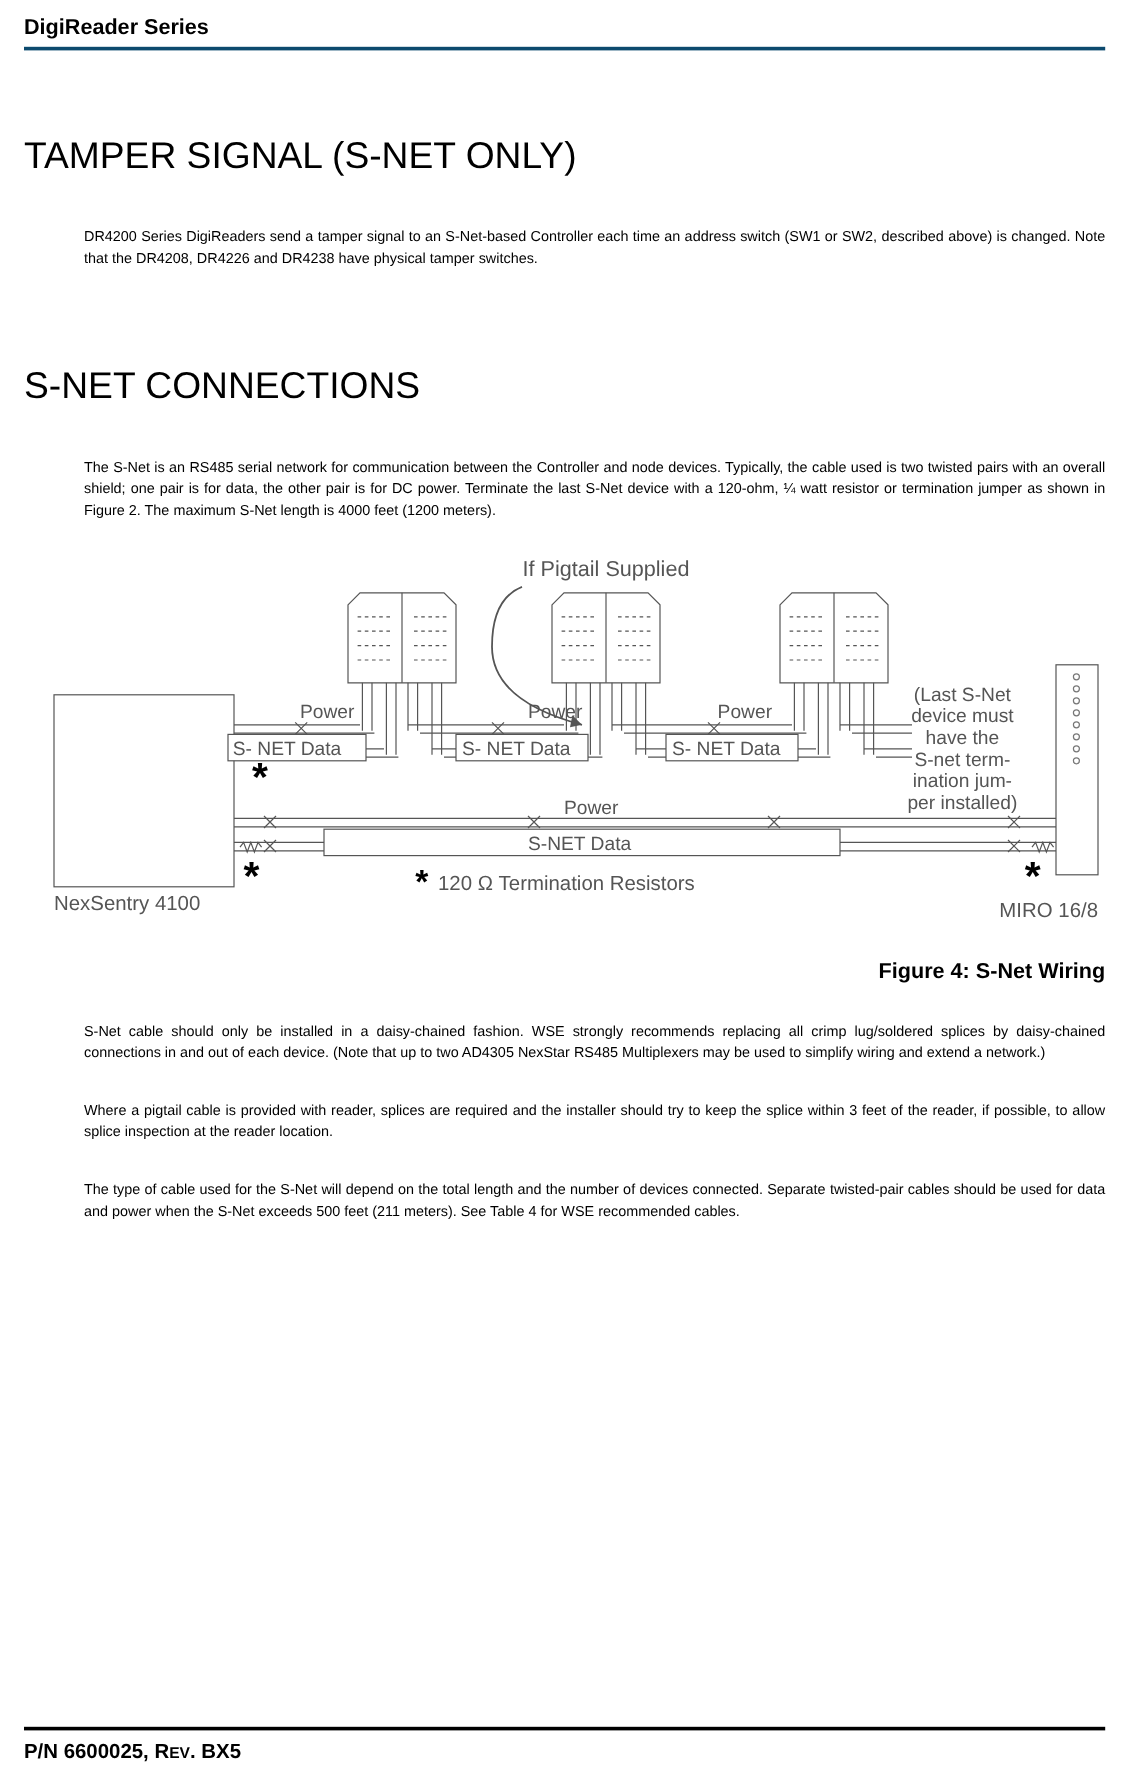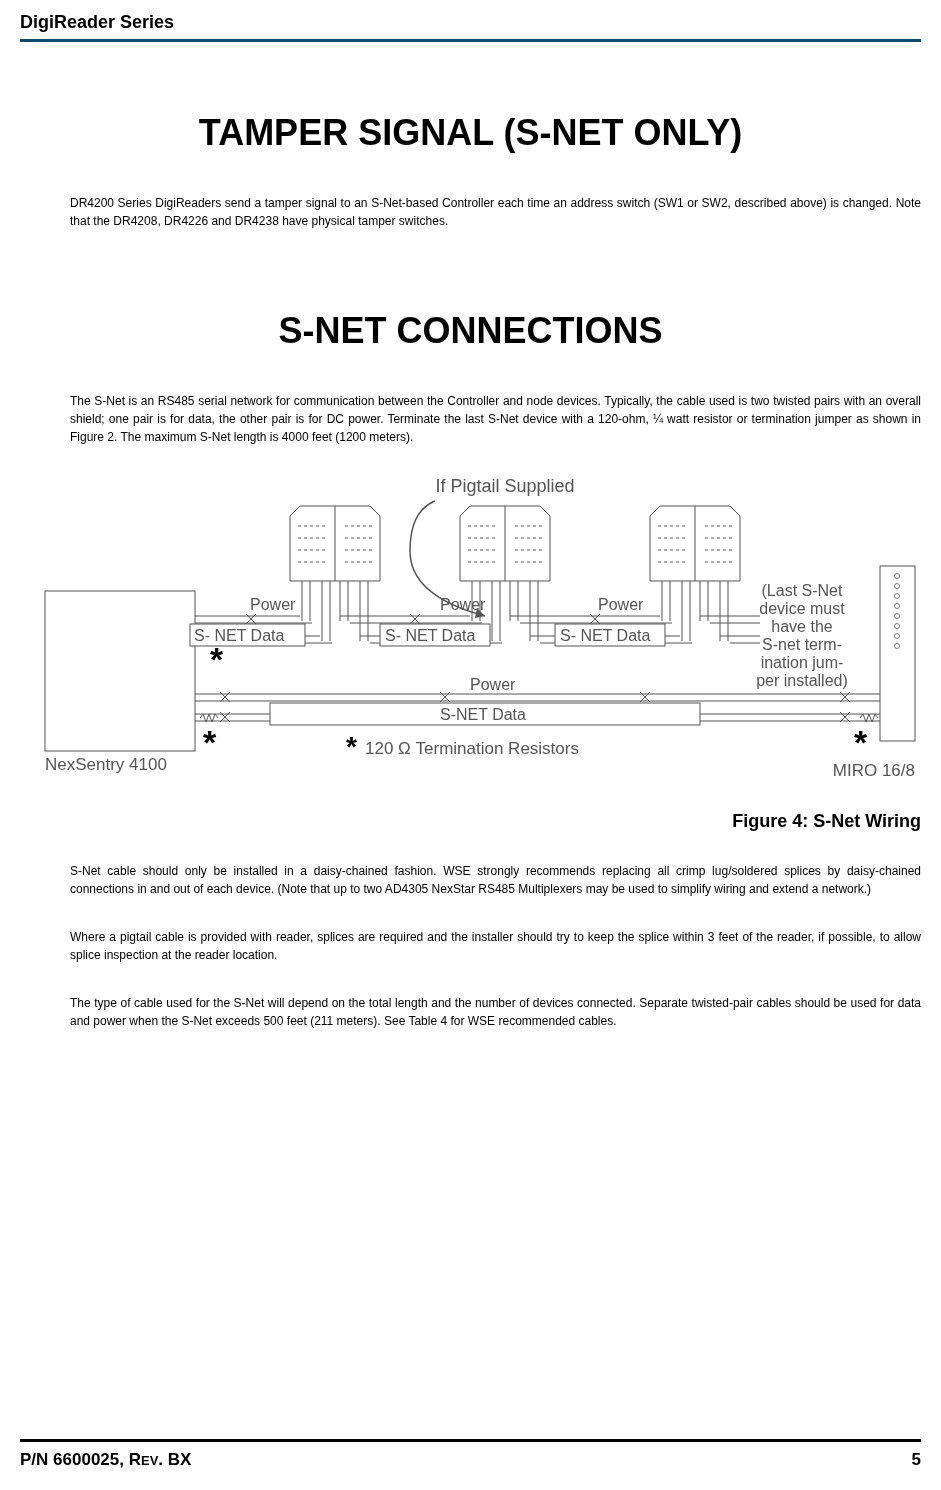--- a/index.html
+++ b/index.html
@@ -15,24 +15,23 @@
     .header-bar {
       border-bottom: 3px solid #0c4a6e;
       padding-bottom: 6px;
       margin-bottom: 70px;
     }
     .series-label {
       font-weight: bold;
       font-size: 18px;
     }
     .heading1 {
-      font-weight: bold;
-      font-size: 36px;
+      font-weight: normal;
+      font-size: 31px;
       margin-bottom: 40px;
-      text-align: center;
     }
     .para {
       font-size: 12px;
       line-height: 1.5;
       text-align: justify;
       margin-left: 50px;
       margin-right: 0;
       margin-bottom: 30px;
     }
     .section-spacer {
@@ -51,21 +50,20 @@
       margin-bottom: 30px;
     }
     .footer-bar {
       position: absolute;
       bottom: 20px;
       left: 20px;
       right: 20px;
       border-top: 3px solid #000;
       padding-top: 8px;
       display: flex;
-      justify-content: space-between;
       font-weight: bold;
       font-size: 17px;
     }
     svg { display: block; }
     .svg-text { font-family: Arial, Helvetica, sans-serif; fill: #555; }
     .svg-text-black { font-family: Arial, Helvetica, sans-serif; fill: #000; }
   </style>
 </head>
 <body>
 

